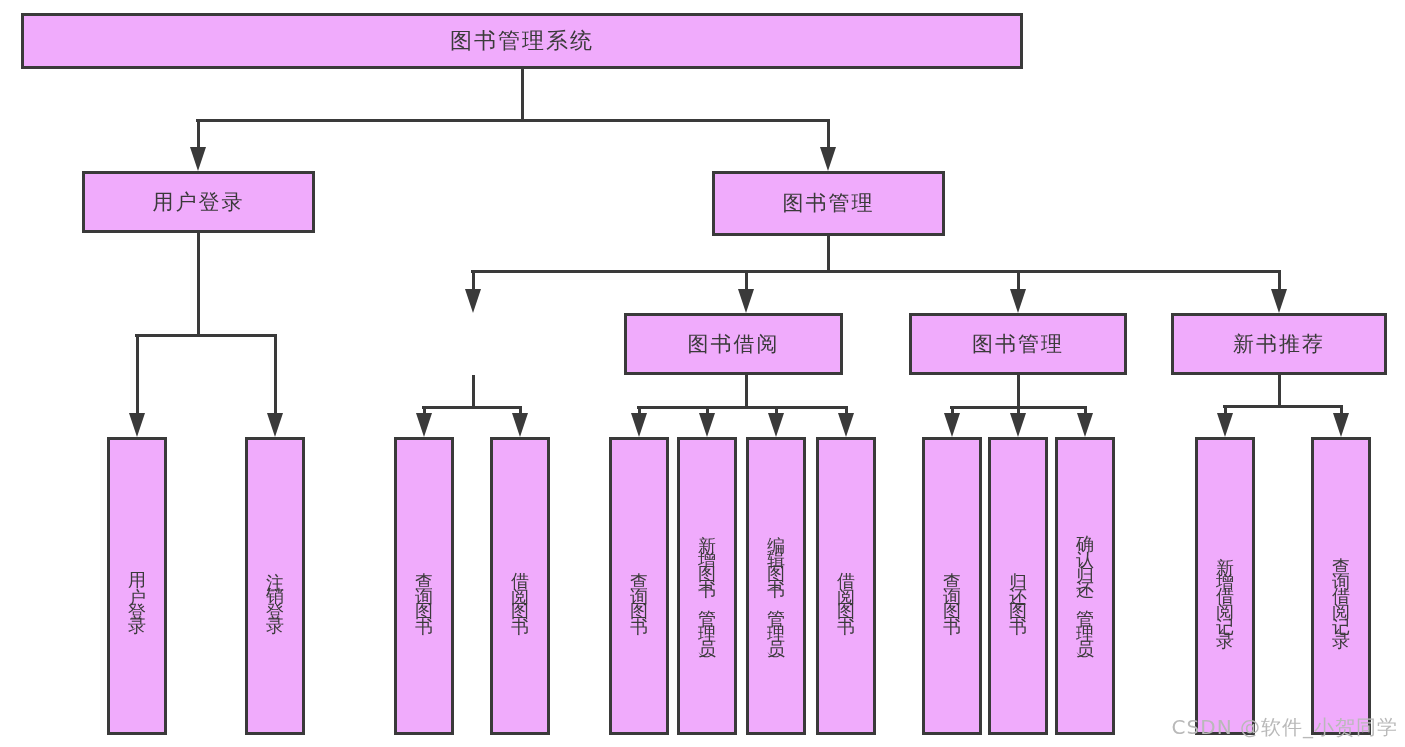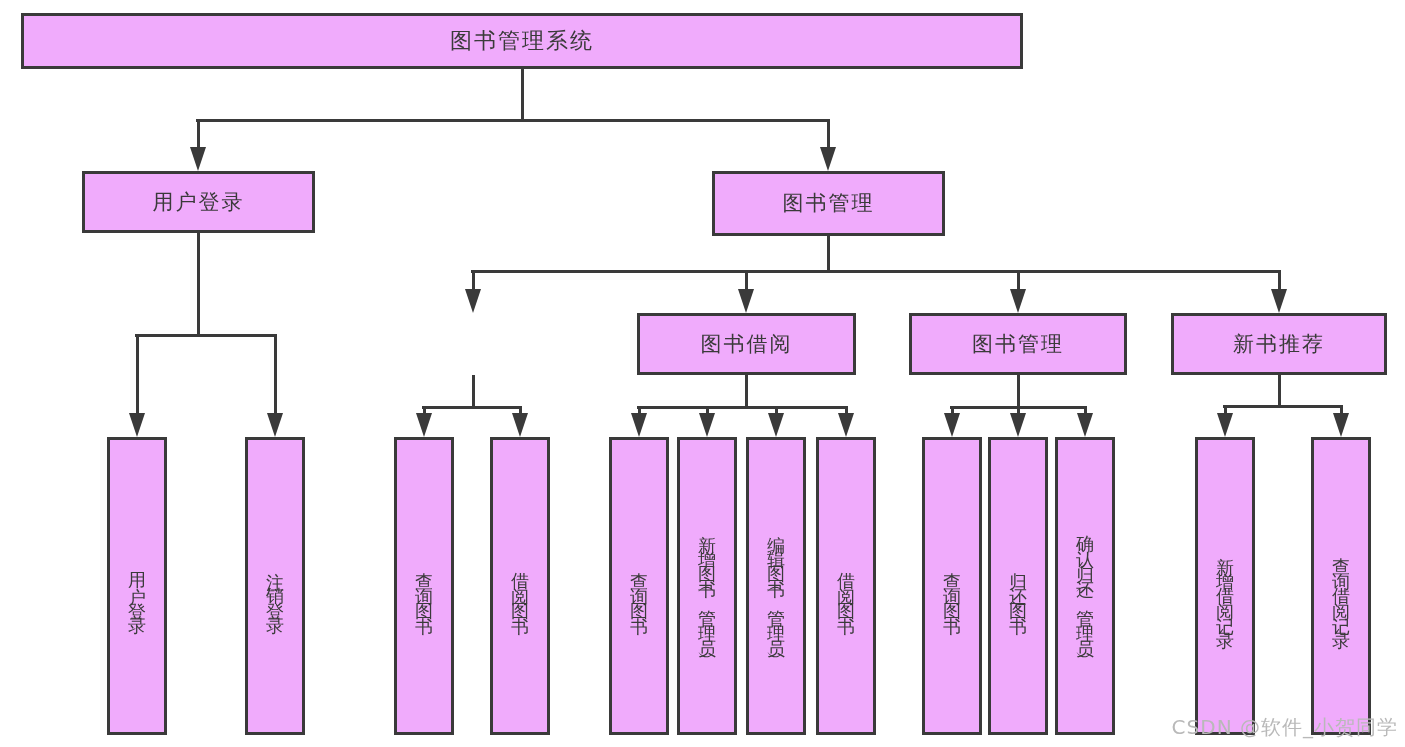--- a/index.html
+++ b/index.html
@@ -59,21 +59,21 @@
   }
 </style>
 </head>
 <body>
 
 <div class="stage" style="--line: #3a3a3a; --text: #3a3a3a; --bg: #ffffff; --wm: #b9b9b9;">
   <div class="watermark">CSDN @软件_小贺同学</div>
 <div class="node h" style="left: 21px; top: 13px; width: 1002px; height: 56px; font-size: 22px;">图书管理系统</div>
     <div class="node h" style="left: 82px; top: 171px; width: 233px; height: 62px;">用户登录</div>
     <div class="node h" style="left: 712px; top: 171px; width: 233px; height: 65px;">图书管理</div>
-    <div class="node h" style="left: 637px; top: 313px; width: 219px; height: 62px;">图书借阅</div>
+    <div class="node h" style="left: 624px; top: 313px; width: 219px; height: 62px;">图书借阅</div>
     <div class="node h" style="left: 909px; top: 313px; width: 218px; height: 62px;">图书管理</div>
     <div class="node h" style="left: 1171px; top: 313px; width: 216px; height: 62px;">新书推荐</div>
     <div class="node v" style="left: 107px; top: 437px; width: 60px; height: 298px;">用户登录</div>
     <div class="node v" style="left: 245px; top: 437px; width: 60px; height: 298px;">注销登录</div>
     <div class="node v" style="left: 394px; top: 437px; width: 60px; height: 298px;">查询图书</div>
     <div class="node v" style="left: 490px; top: 437px; width: 60px; height: 298px;">借阅图书</div>
     <div class="node v" style="left: 609px; top: 437px; width: 60px; height: 298px;">查询图书</div>
     <div class="node v" style="left: 677px; top: 437px; width: 60px; height: 298px;">新增图书（管理员）</div>
     <div class="node v" style="left: 746px; top: 437px; width: 60px; height: 298px;">编辑图书（管理员）</div>
     <div class="node v" style="left: 816px; top: 437px; width: 60px; height: 298px;">借阅图书</div>

